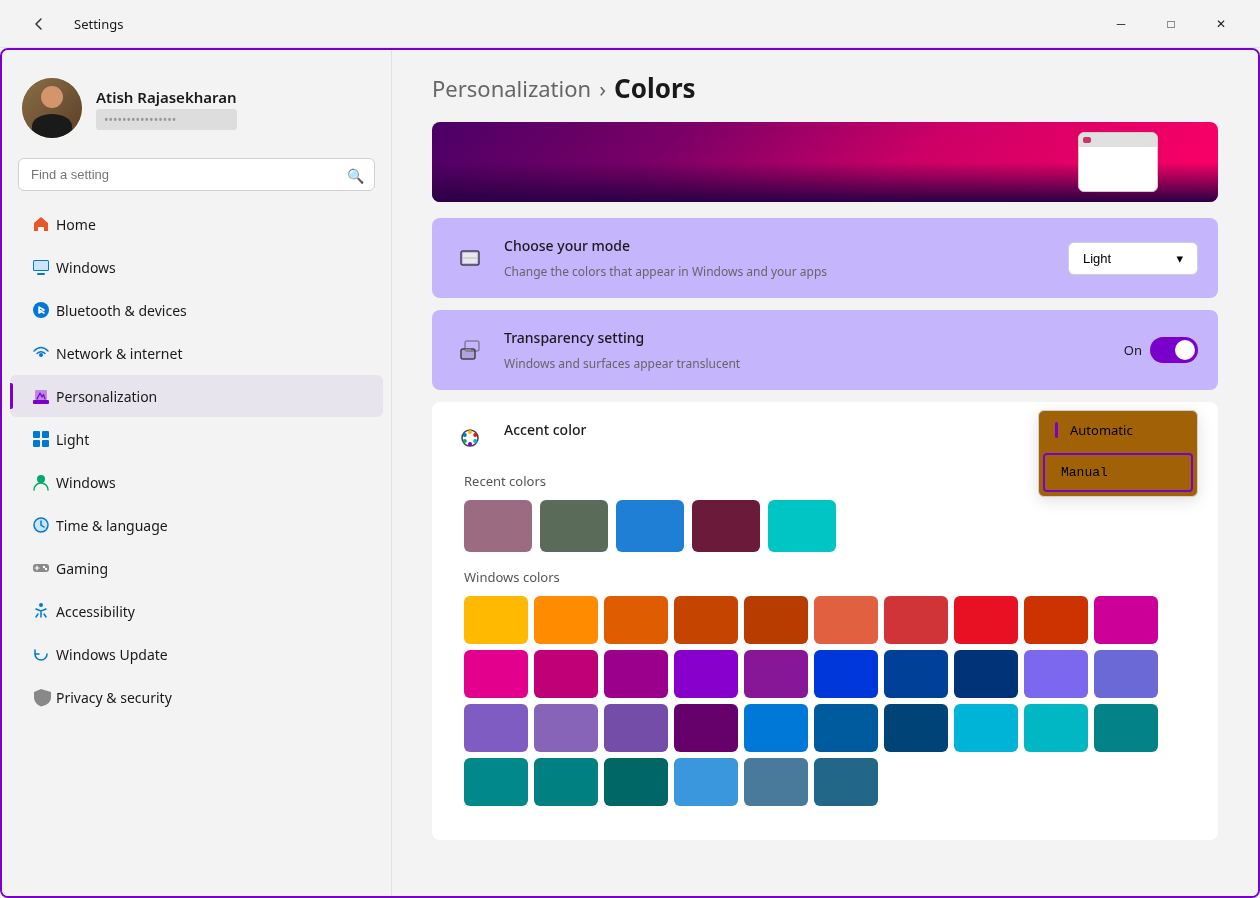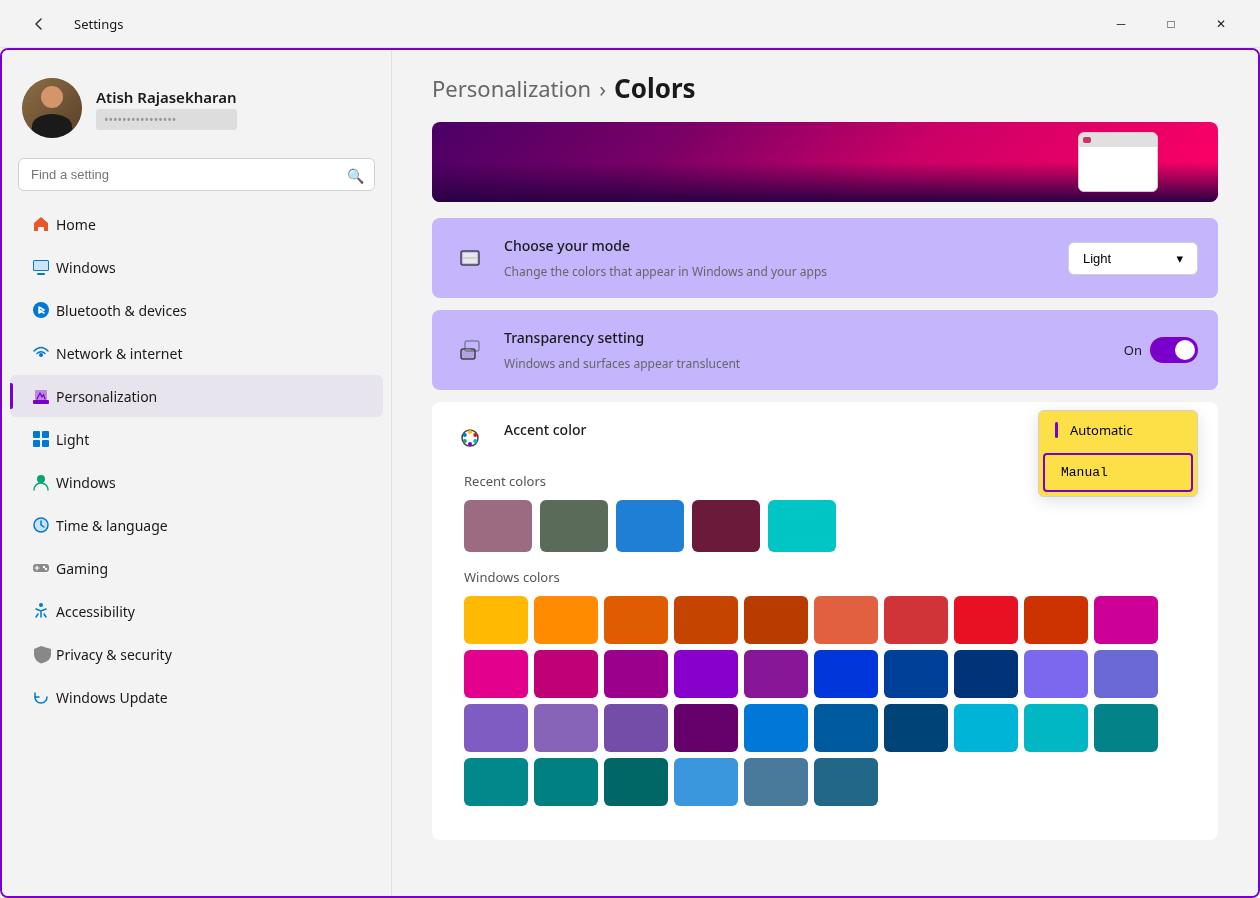--- a/index.html
+++ b/index.html
@@ -389,21 +389,21 @@
     }
 
     
     .accent-dropdown-container {
       position: relative;
     }
     .accent-dropdown-menu {
       position: absolute;
       right: 0;
       top: -10px;
-      background: #fde047;
+      background: #a16207;
       border: 1px solid #d0d0d0;
       border-radius: 6px;
       min-width: 160px;
       box-shadow: 0 4px 16px rgba(0,0,0,0.12);
       z-index: 100;
     }
     .dropdown-item {
       padding: 10px 16px;
       font-size: 13px;
       cursor: pointer;
@@ -611,34 +611,34 @@
             <circle cx="10" cy="4" r="2" fill="#0078d4"></circle>
             <path d="M5 8l5 2 5-2M10 10v6M7 13l-2 3M13 13l2 3" stroke="#0078d4" stroke-width="1.5" stroke-linecap="round"></path>
           </svg>
         </div>
         <span>Accessibility</span>
       </div>
 
       <div class="nav-item">
         <div class="nav-icon">
           <svg width="20" height="20" viewBox="0 0 20 20" fill="none">
-            <path d="M10 2L3 5v5c0 4.5 3 8 7 9.5C17 18 20 14.5 20 10V5L10 2z" fill="#888"></path>
-          </svg>
-        </div>
-        <span>Privacy &amp; security</span>
-      </div>
-
-      <div class="nav-item">
-        <div class="nav-icon">
-          <svg width="20" height="20" viewBox="0 0 20 20" fill="none">
             <path d="M16 10A6 6 0 1 1 4 10" stroke="#0078d4" stroke-width="1.5" fill="none" stroke-linecap="round"></path>
             <path d="M4 6V10H8" stroke="#0078d4" stroke-width="1.5" fill="none" stroke-linecap="round" stroke-linejoin="round"></path>
           </svg>
         </div>
         <span>Windows Update</span>
+      </div>
+
+      <div class="nav-item">
+        <div class="nav-icon">
+          <svg width="20" height="20" viewBox="0 0 20 20" fill="none">
+            <path d="M10 2L3 5v5c0 4.5 3 8 7 9.5C17 18 20 14.5 20 10V5L10 2z" fill="#888"></path>
+          </svg>
+        </div>
+        <span>Privacy &amp; security</span>
       </div>
     </nav>
   </div>
 
   <div class="main-content">
 
     <div class="page-header">
       <span class="breadcrumb-parent">Personalization</span>
       <span class="breadcrumb-sep">›</span>
       <span class="breadcrumb-current">Colors</span>

